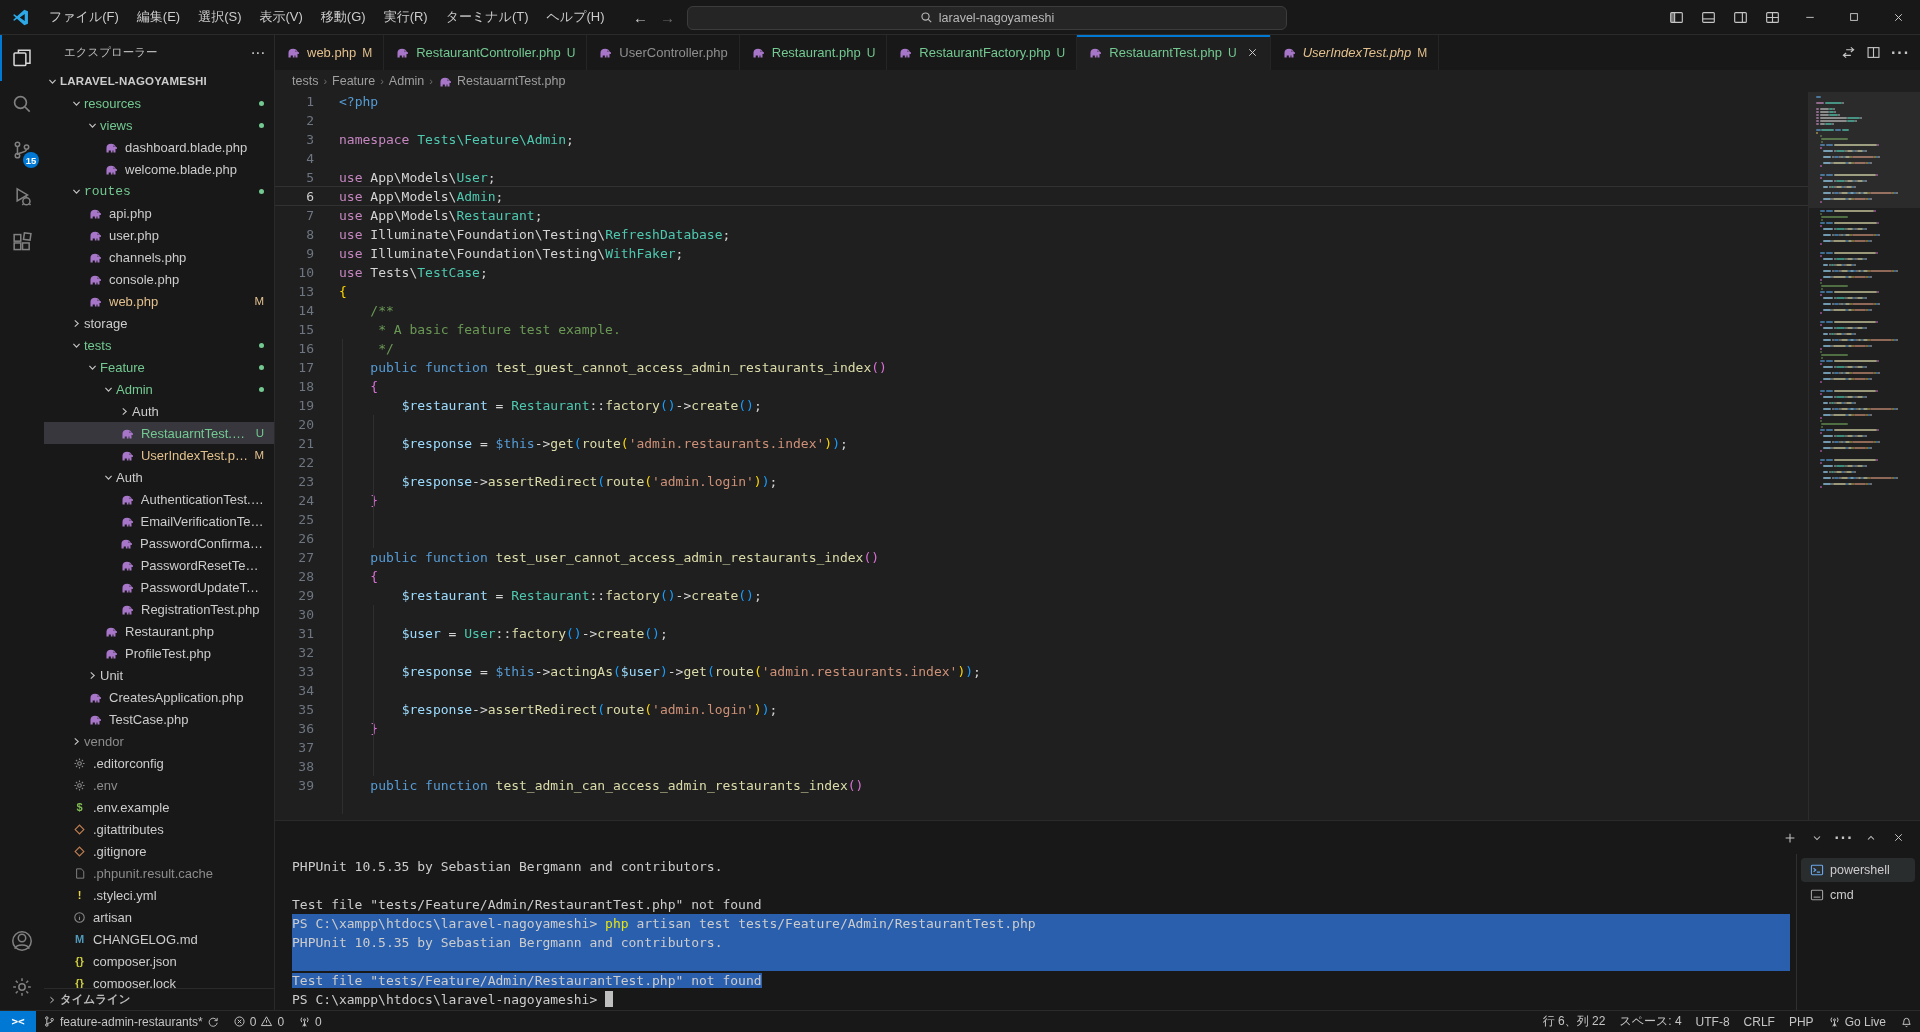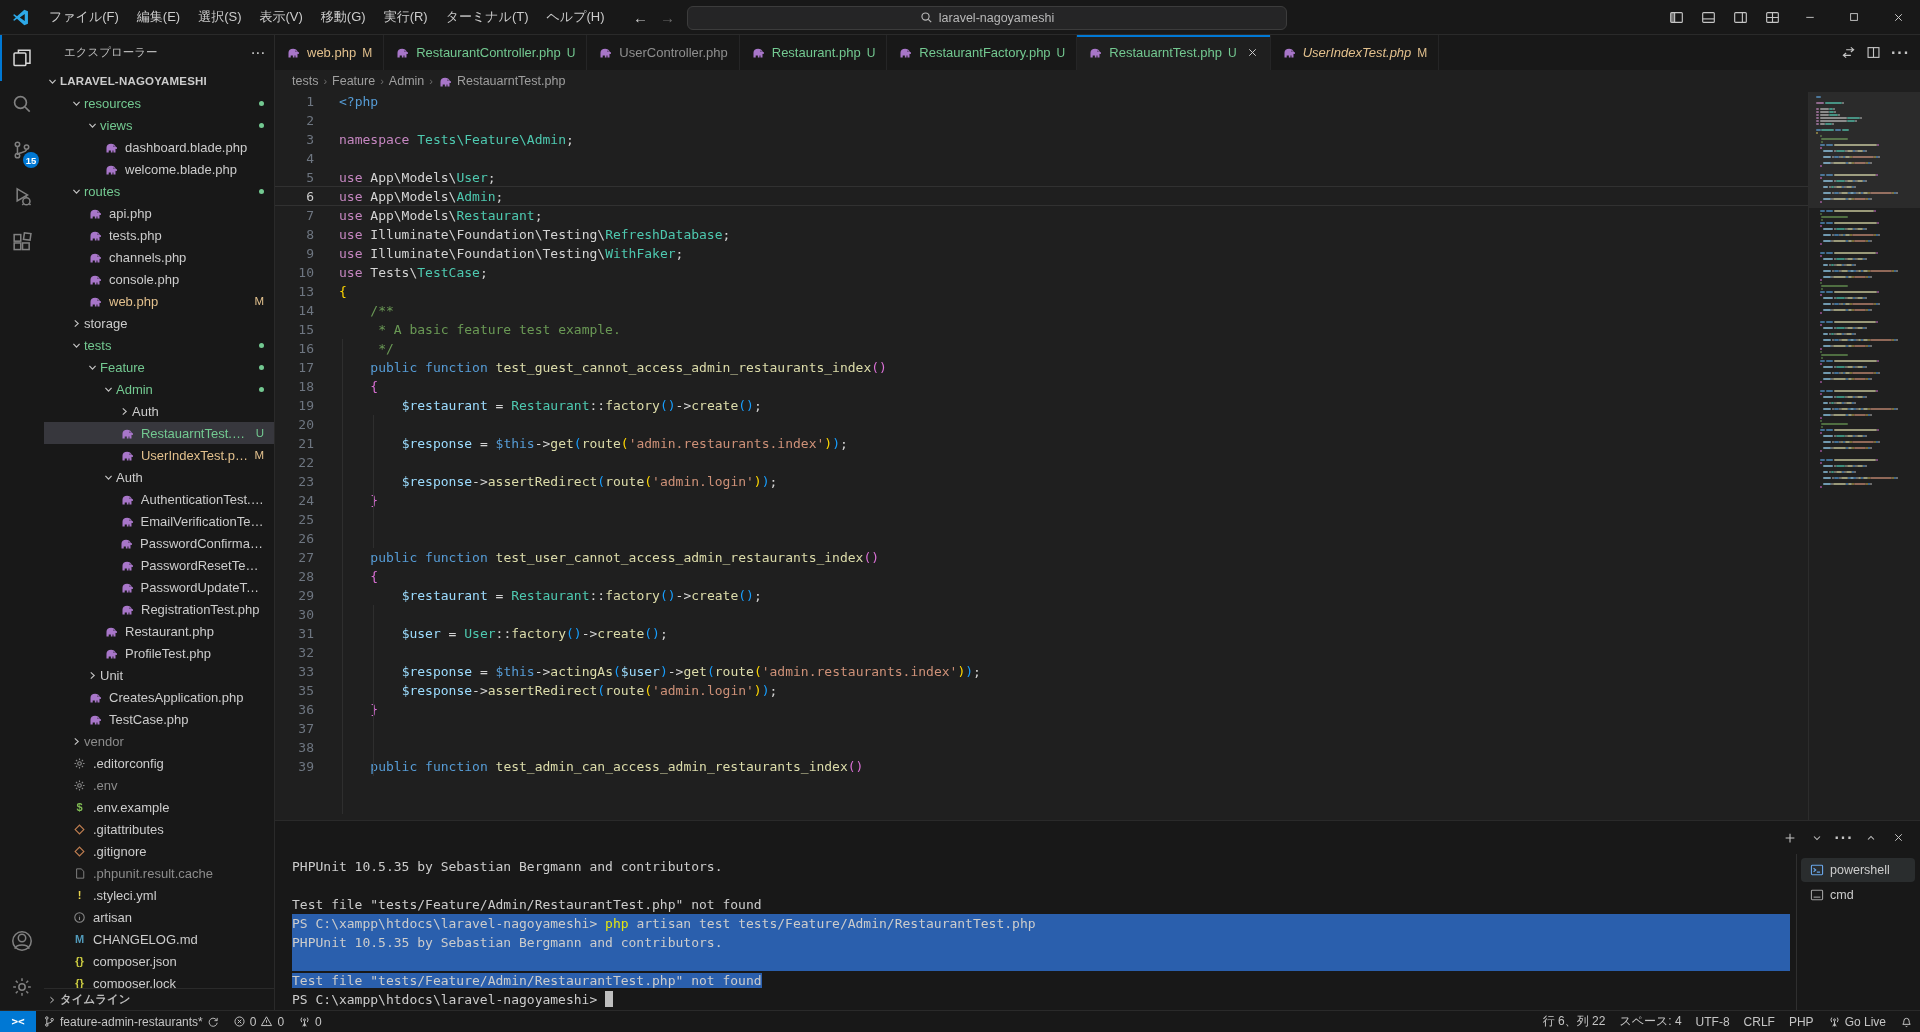--- a/index.html
+++ b/index.html
@@ -278,21 +278,21 @@
           <div class="tree-row" style="padding-left: 56px;">
             <span style="width: 3px;"></span>
             <span class="file-ico">
               <svg width="15" height="13" viewBox="0 0 16 14">
                 <path fill="#A876C9" d="M2.6 12.4V7.2c0-2.6 2-4.3 4.9-4.3 2.5 0 4.4 1.3 5 3.2l1.2.5c.6 1.5-.2 2.2-.9 2l-.5-.2v4h-2.2v-2.3h-1v2.3H7.3v-2.3H5v2.3z"></path>
                 <circle cx="10.6" cy="5.6" r=".7" fill="#3a2d45"></circle>
               </svg>
             </span>
             <span class="tree-label ">welcome.blade.php</span>
           </div>
-          <div class="tree-row" style="padding-left: 24px;">
+          <div class="tree-row" style="padding-left: 24px; font-family: Liberation Mono, monospace;">
             <span class="chev">
               <svg width="11" height="11" viewBox="0 0 16 16" fill="none" stroke="currentColor" stroke-width="1.6">
                 <path d="m3.5 5.5 4.5 5 4.5-5"></path>
               </svg>
             </span>
             <span class="tree-label c-green">routes</span>
             <span class="dotb"></span>
           </div>
           <div class="tree-row" style="padding-left: 40px;">
             <span style="width: 3px;"></span>
@@ -305,21 +305,21 @@
             <span class="tree-label ">api.php</span>
           </div>
           <div class="tree-row" style="padding-left: 40px;">
             <span style="width: 3px;"></span>
             <span class="file-ico">
               <svg width="15" height="13" viewBox="0 0 16 14">
                 <path fill="#A876C9" d="M2.6 12.4V7.2c0-2.6 2-4.3 4.9-4.3 2.5 0 4.4 1.3 5 3.2l1.2.5c.6 1.5-.2 2.2-.9 2l-.5-.2v4h-2.2v-2.3h-1v2.3H7.3v-2.3H5v2.3z"></path>
                 <circle cx="10.6" cy="5.6" r=".7" fill="#3a2d45"></circle>
               </svg>
             </span>
-            <span class="tree-label ">tests.php</span>
+            <span class="tree-label ">user.php</span>
           </div>
           <div class="tree-row" style="padding-left: 40px;">
             <span style="width: 3px;"></span>
             <span class="file-ico">
               <svg width="15" height="13" viewBox="0 0 16 14">
                 <path fill="#A876C9" d="M2.6 12.4V7.2c0-2.6 2-4.3 4.9-4.3 2.5 0 4.4 1.3 5 3.2l1.2.5c.6 1.5-.2 2.2-.9 2l-.5-.2v4h-2.2v-2.3h-1v2.3H7.3v-2.3H5v2.3z"></path>
                 <circle cx="10.6" cy="5.6" r=".7" fill="#3a2d45"></circle>
               </svg>
             </span>
             <span class="tree-label ">channels.php</span>
@@ -781,20 +781,21 @@
             <div class="code-line"><span class="gutter-num">24</span><span class="line-text"><span class="tk-m">    }</span></span></div>
             <div class="code-line"><span class="gutter-num">25</span><span class="line-text"></span></div>
             <div class="code-line"><span class="gutter-num">26</span><span class="line-text"></span></div>
             <div class="code-line"><span class="gutter-num">27</span><span class="line-text"><span class="tk-b">    public</span><span class="tk-w"> </span><span class="tk-b">function</span><span class="tk-w"> </span><span class="tk-f">test_user_cannot_access_admin_restaurants_index</span><span class="tk-m">()</span></span></div>
             <div class="code-line"><span class="gutter-num">28</span><span class="line-text"><span class="tk-m">    {</span></span></div>
             <div class="code-line"><span class="gutter-num">29</span><span class="line-text"><span class="tk-w">        </span><span class="tk-v">$restaurant</span><span class="tk-w"> = </span><span class="tk-t">Restaurant</span><span class="tk-w">::</span><span class="tk-f">factory</span><span class="tk-u">()</span><span class="tk-w">-&gt;</span><span class="tk-f">create</span><span class="tk-u">()</span><span class="tk-w">;</span></span></div>
             <div class="code-line"><span class="gutter-num">30</span><span class="line-text"></span></div>
             <div class="code-line"><span class="gutter-num">31</span><span class="line-text"><span class="tk-w">        </span><span class="tk-v">$user</span><span class="tk-w"> = </span><span class="tk-t">User</span><span class="tk-w">::</span><span class="tk-f">factory</span><span class="tk-u">()</span><span class="tk-w">-&gt;</span><span class="tk-f">create</span><span class="tk-u">()</span><span class="tk-w">;</span></span></div>
             <div class="code-line"><span class="gutter-num">32</span><span class="line-text"></span></div>
             <div class="code-line"><span class="gutter-num">33</span><span class="line-text"><span class="tk-w">        </span><span class="tk-v">$response</span><span class="tk-w"> = </span><span class="tk-b">$this</span><span class="tk-w">-&gt;</span><span class="tk-f">actingAs</span><span class="tk-u">(</span><span class="tk-v">$user</span><span class="tk-u">)</span><span class="tk-w">-&gt;</span><span class="tk-f">get</span><span class="tk-u">(</span><span class="tk-f">route</span><span class="tk-g">(</span><span class="tk-s">'admin.restaurants.index'</span><span class="tk-g">)</span><span class="tk-u">)</span><span class="tk-w">;</span></span></div>
+            <div class="code-line"><span class="gutter-num">34</span><span class="line-text"></span></div>
             <div class="code-line"><span class="gutter-num">35</span><span class="line-text"><span class="tk-w">        </span><span class="tk-v">$response</span><span class="tk-w">-&gt;</span><span class="tk-f">assertRedirect</span><span class="tk-u">(</span><span class="tk-f">route</span><span class="tk-g">(</span><span class="tk-s">'admin.login'</span><span class="tk-g">)</span><span class="tk-u">)</span><span class="tk-w">;</span></span></div>
             <div class="code-line"><span class="gutter-num">36</span><span class="line-text"><span class="tk-m">    }</span></span></div>
             <div class="code-line"><span class="gutter-num">37</span><span class="line-text"></span></div>
             <div class="code-line"><span class="gutter-num">38</span><span class="line-text"></span></div>
             <div class="code-line"><span class="gutter-num">39</span><span class="line-text"><span class="tk-b">    public</span><span class="tk-w"> </span><span class="tk-b">function</span><span class="tk-w"> </span><span class="tk-f">test_admin_can_access_admin_restaurants_index</span><span class="tk-m">()</span></span></div>
             <div class="cur-line-box" style="top: 94px;"></div>
             <div class="iguide" style="left: 67px; top: 247px; height: 475px;"></div>
             <div class="iguide" style="left: 98.32px; top: 323px; height: 133px;"></div>
             <div class="iguide" style="left: 98.32px; top: 513px; height: 171px;"></div>
           </div>

